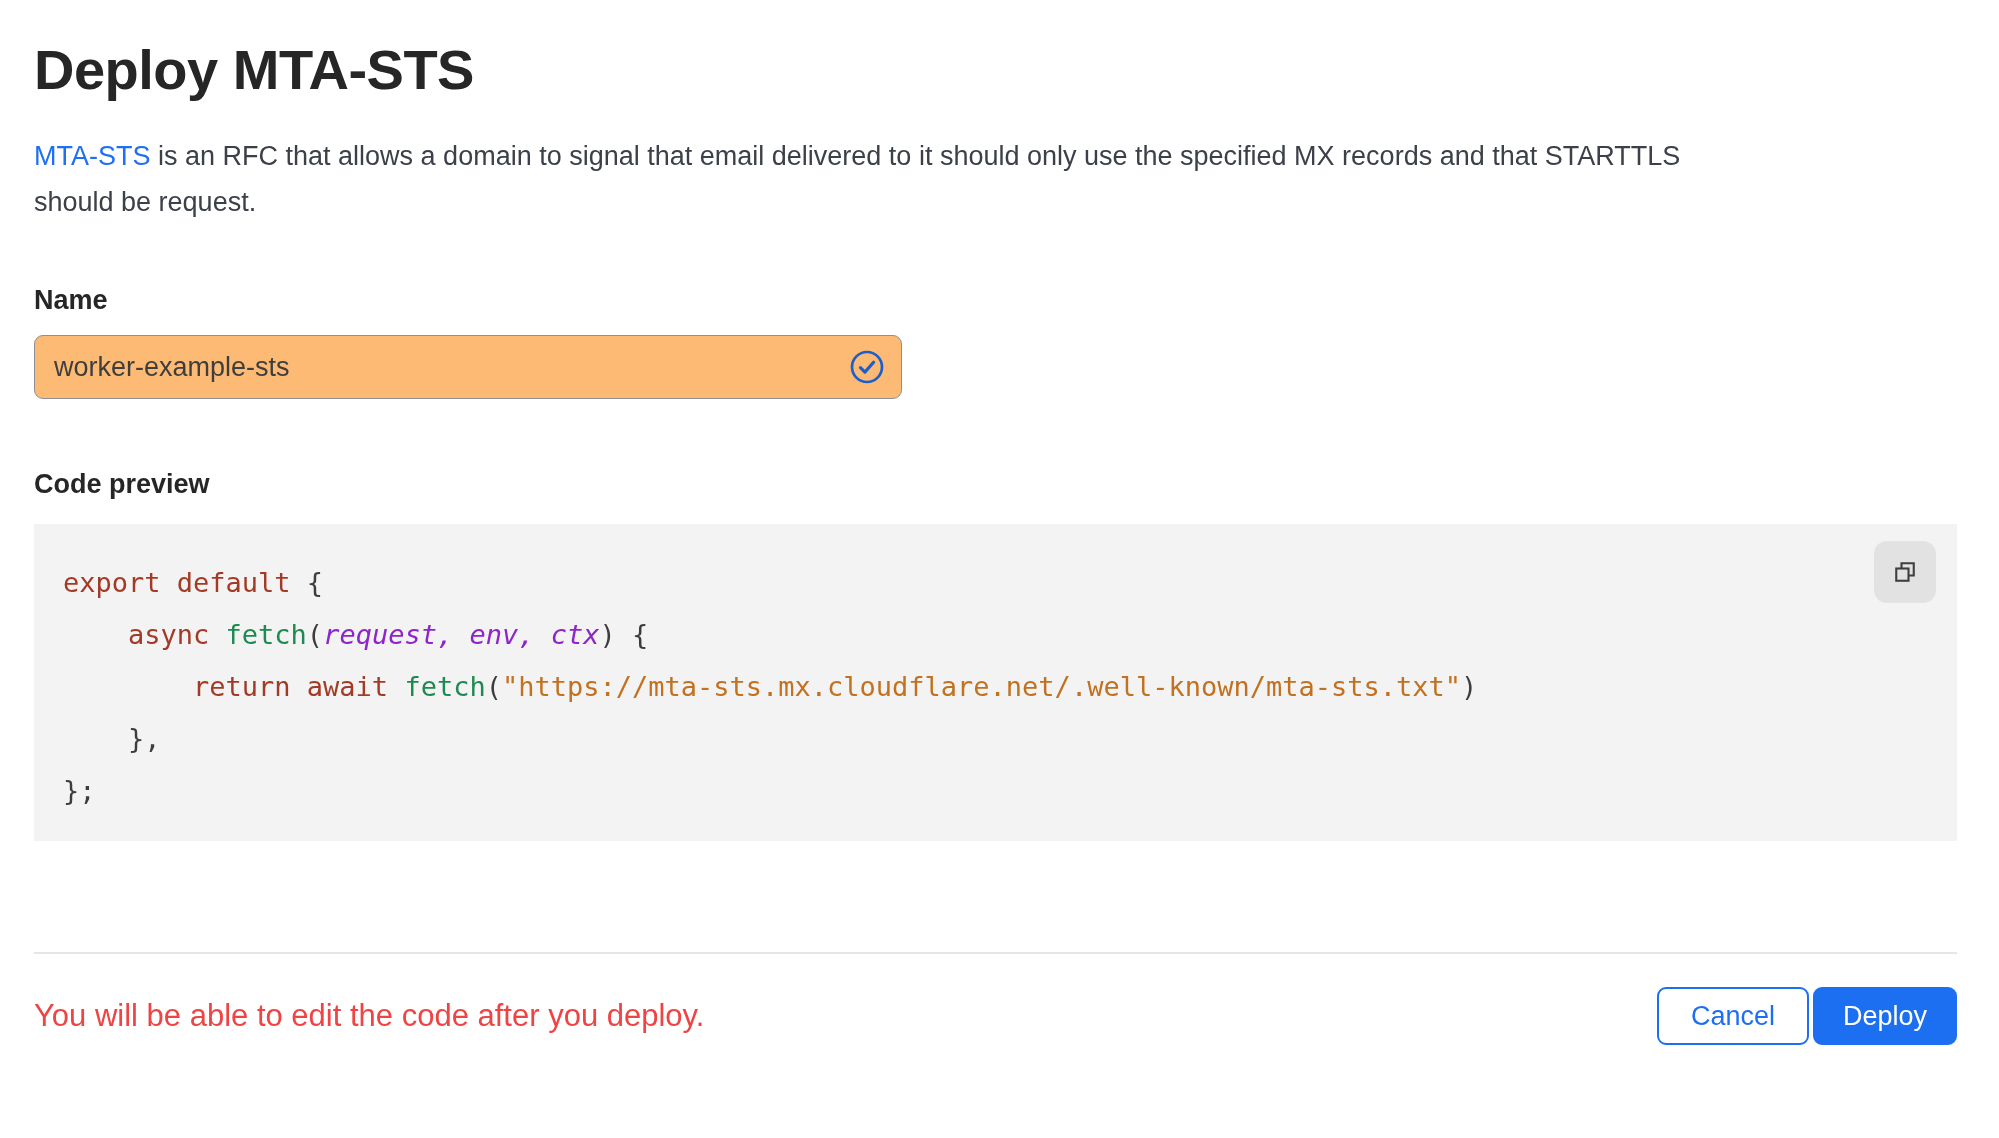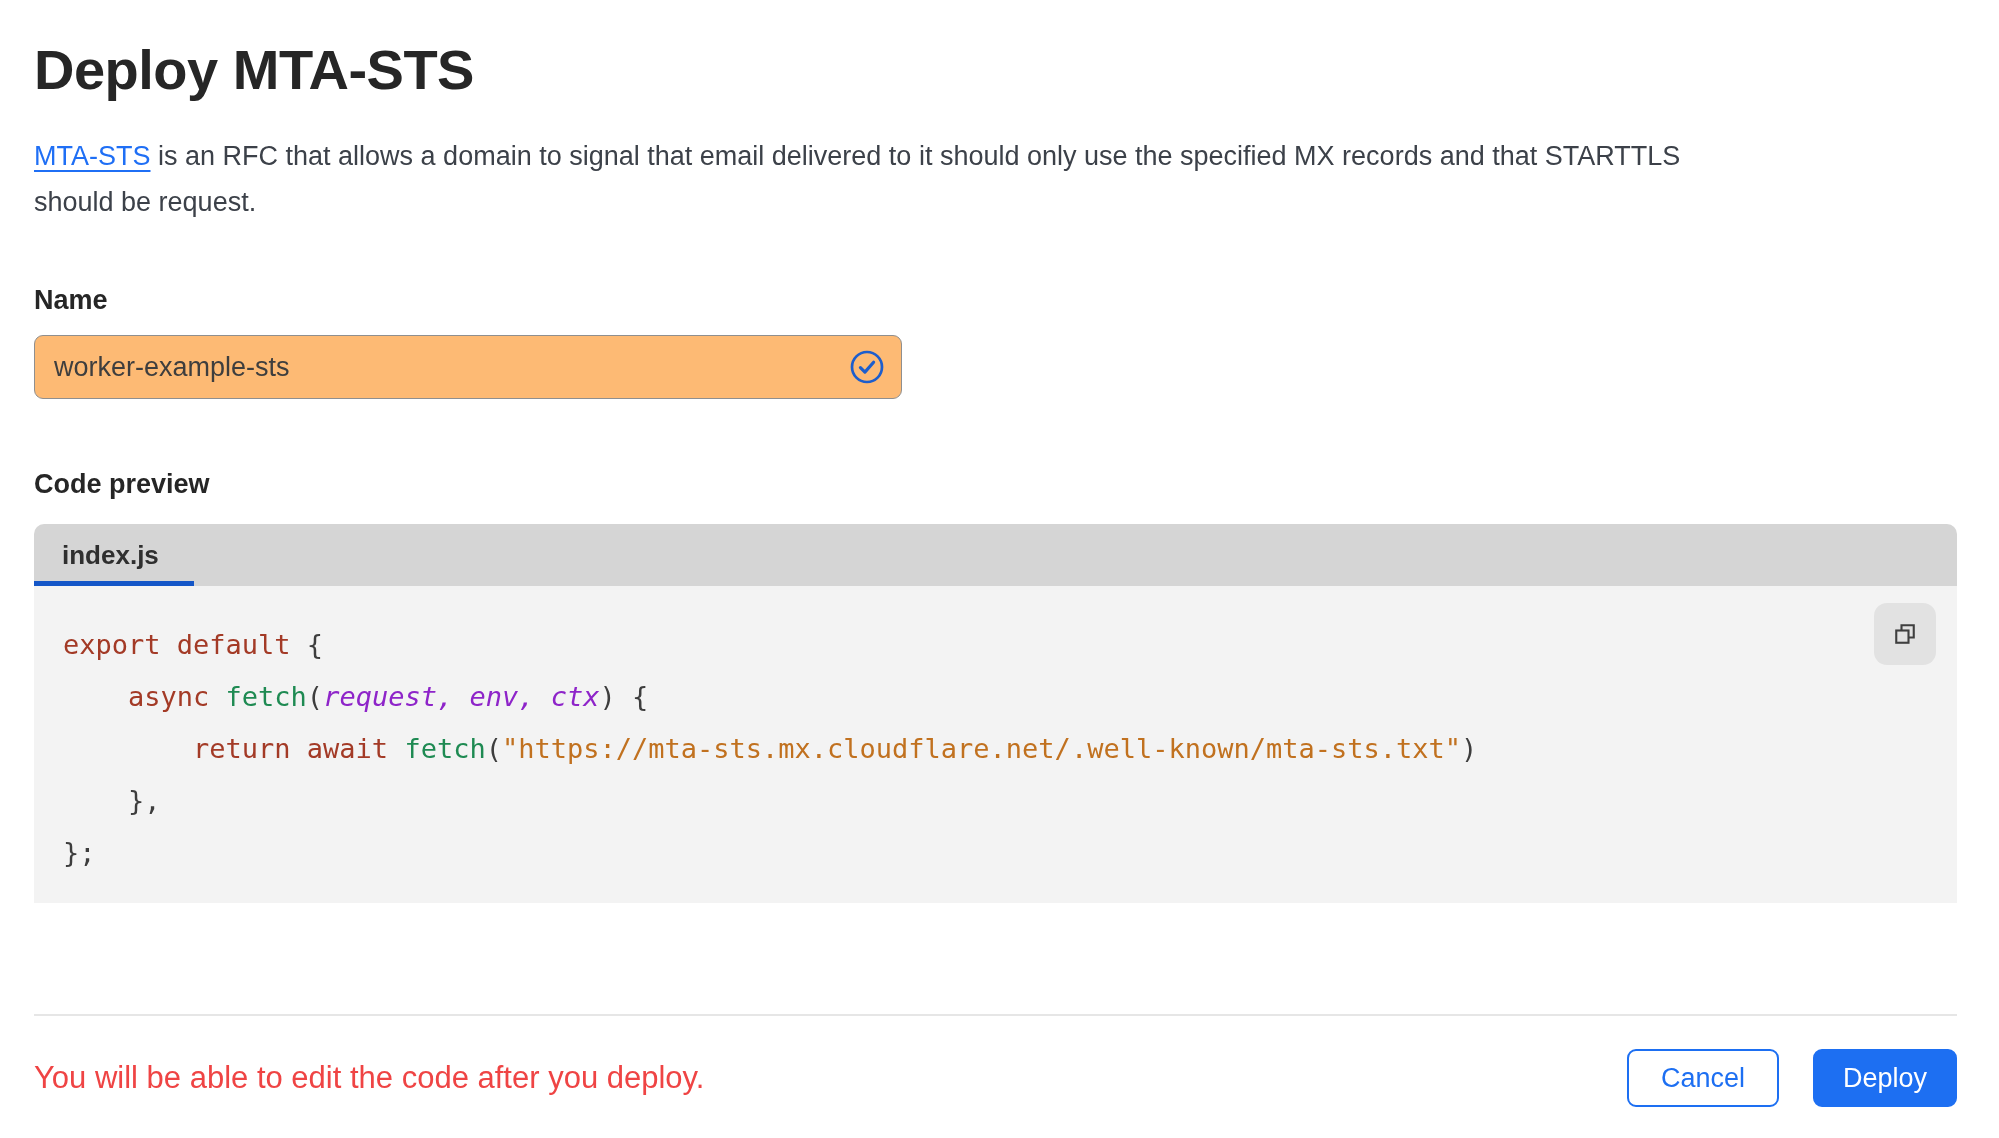--- a/index.html
+++ b/index.html
@@ -19,21 +19,21 @@
   body{font-family:"Liberation Sans","DejaVu Sans",sans-serif;color:#36393f;}
   .page{padding:30px 38px 0 34px;width:1999px;}
 
   h1.title{
     font-size:56px;font-weight:700;color:#262626;letter-spacing:-0.5px;
     line-height:1.2;margin-top:6px;
   }
   .desc{
     margin-top:30px;font-size:27px;line-height:46px;color:#3c4149;max-width:1923px;
   }
-  .desc a{color:var(--link);text-decoration:underline;text-underline-offset:5px;cursor:pointer;}
+  .desc a{color:var(--link);text-underline-offset:5px;cursor:pointer;}
 
   .field-label{margin-top:60px;font-size:27px;font-weight:700;color:#262626;}
   .input-wrap{
     position:relative;margin-top:19px;width:868px;height:64px;
     border:1.5px solid #8f8f8f;border-radius:9px;background:#fdba74;
   }
   .text-input{
     width:100%;height:100%;border:none;outline:none;background:transparent;
     font-family:"Liberation Sans",sans-serif;font-size:27px;color:#3e3e3e;
     padding:0 70px 0 19px;border-radius:9px;
@@ -71,21 +71,21 @@
     display:flex;align-items:center;justify-content:center;
   }
   .copy-btn svg{display:block;}
 
   .divider{margin-top:111px;border:none;border-top:2px solid #e6e6e6;width:1923px;}
 
   .footer{
     margin-top:33px;width:1923px;display:flex;align-items:center;justify-content:space-between;
   }
   .footer-note{font-size:31px;color:#ef4444;}
-  .actions{display:flex;gap:34px;}
+  .actions{display:flex;gap:4px;}
   .btn{
     height:58px;border-radius:9px;font-family:"Liberation Sans",sans-serif;
     font-size:27px;cursor:pointer;display:flex;align-items:center;justify-content:center;
   }
   .btn-secondary{
     background:#ffffff;border:2px solid var(--accent);color:var(--accent);padding:0 32px;min-width:142px;
   }
   .btn-primary{
     background:var(--accent);border:2px solid var(--accent);color:#ffffff;padding:0 28px;min-width:138px;
   }
@@ -107,26 +107,20 @@
       <svg width="36" height="36" viewBox="0 0 24 24" fill="none">
         <circle cx="12" cy="12" r="10" stroke="#1d5ecd" stroke-width="1.8"></circle>
         <path d="M7.6 12.4 L10.6 15.4 L16.4 8.8" stroke="#1d5ecd" stroke-width="2.1" stroke-linecap="round" stroke-linejoin="round" fill="none"></path>
       </svg>
     </span>
   </div>
 
   <div class="section-label">Code preview</div>
 
   <div class="code-block">
-    <div class="tabbar">
-      <div class="tab">
-        <span>index.js</span>
-        <span class="tab-underline"></span>
-      </div>
-    </div>
     <div class="code-area">
       <div class="code"><div class="code-line"><span class="tok-k">export default</span><span class="tok-d"> {</span></div><div class="code-line"><span class="tok-d">    </span><span class="tok-k">async</span><span class="tok-d"> </span><span class="tok-f">fetch</span><span class="tok-d">(</span><span class="tok-p">request, env, ctx</span><span class="tok-d">) {</span></div><div class="code-line"><span class="tok-d">        </span><span class="tok-k">return await</span><span class="tok-d"> </span><span class="tok-f">fetch</span><span class="tok-d">(</span><span class="tok-s">"https://mta-sts.mx.cloudflare.net/.well-known/mta-sts.txt"</span><span class="tok-d">)</span></div><div class="code-line"><span class="tok-d">    },</span></div><div class="code-line"><span class="tok-d">};</span></div></div>
       <button class="copy-btn">
         <svg width="28" height="28" viewBox="0 0 24 24" fill="none">
           <rect x="4.5" y="9" width="10.5" height="10.5" stroke="#3f3f3f" stroke-width="1.8"></rect>
           <path d="M9 9 V4.5 H19.5 V15 H15" stroke="#3f3f3f" stroke-width="1.8" fill="none"></path>
         </svg>
       </button>
     </div>
   </div>

